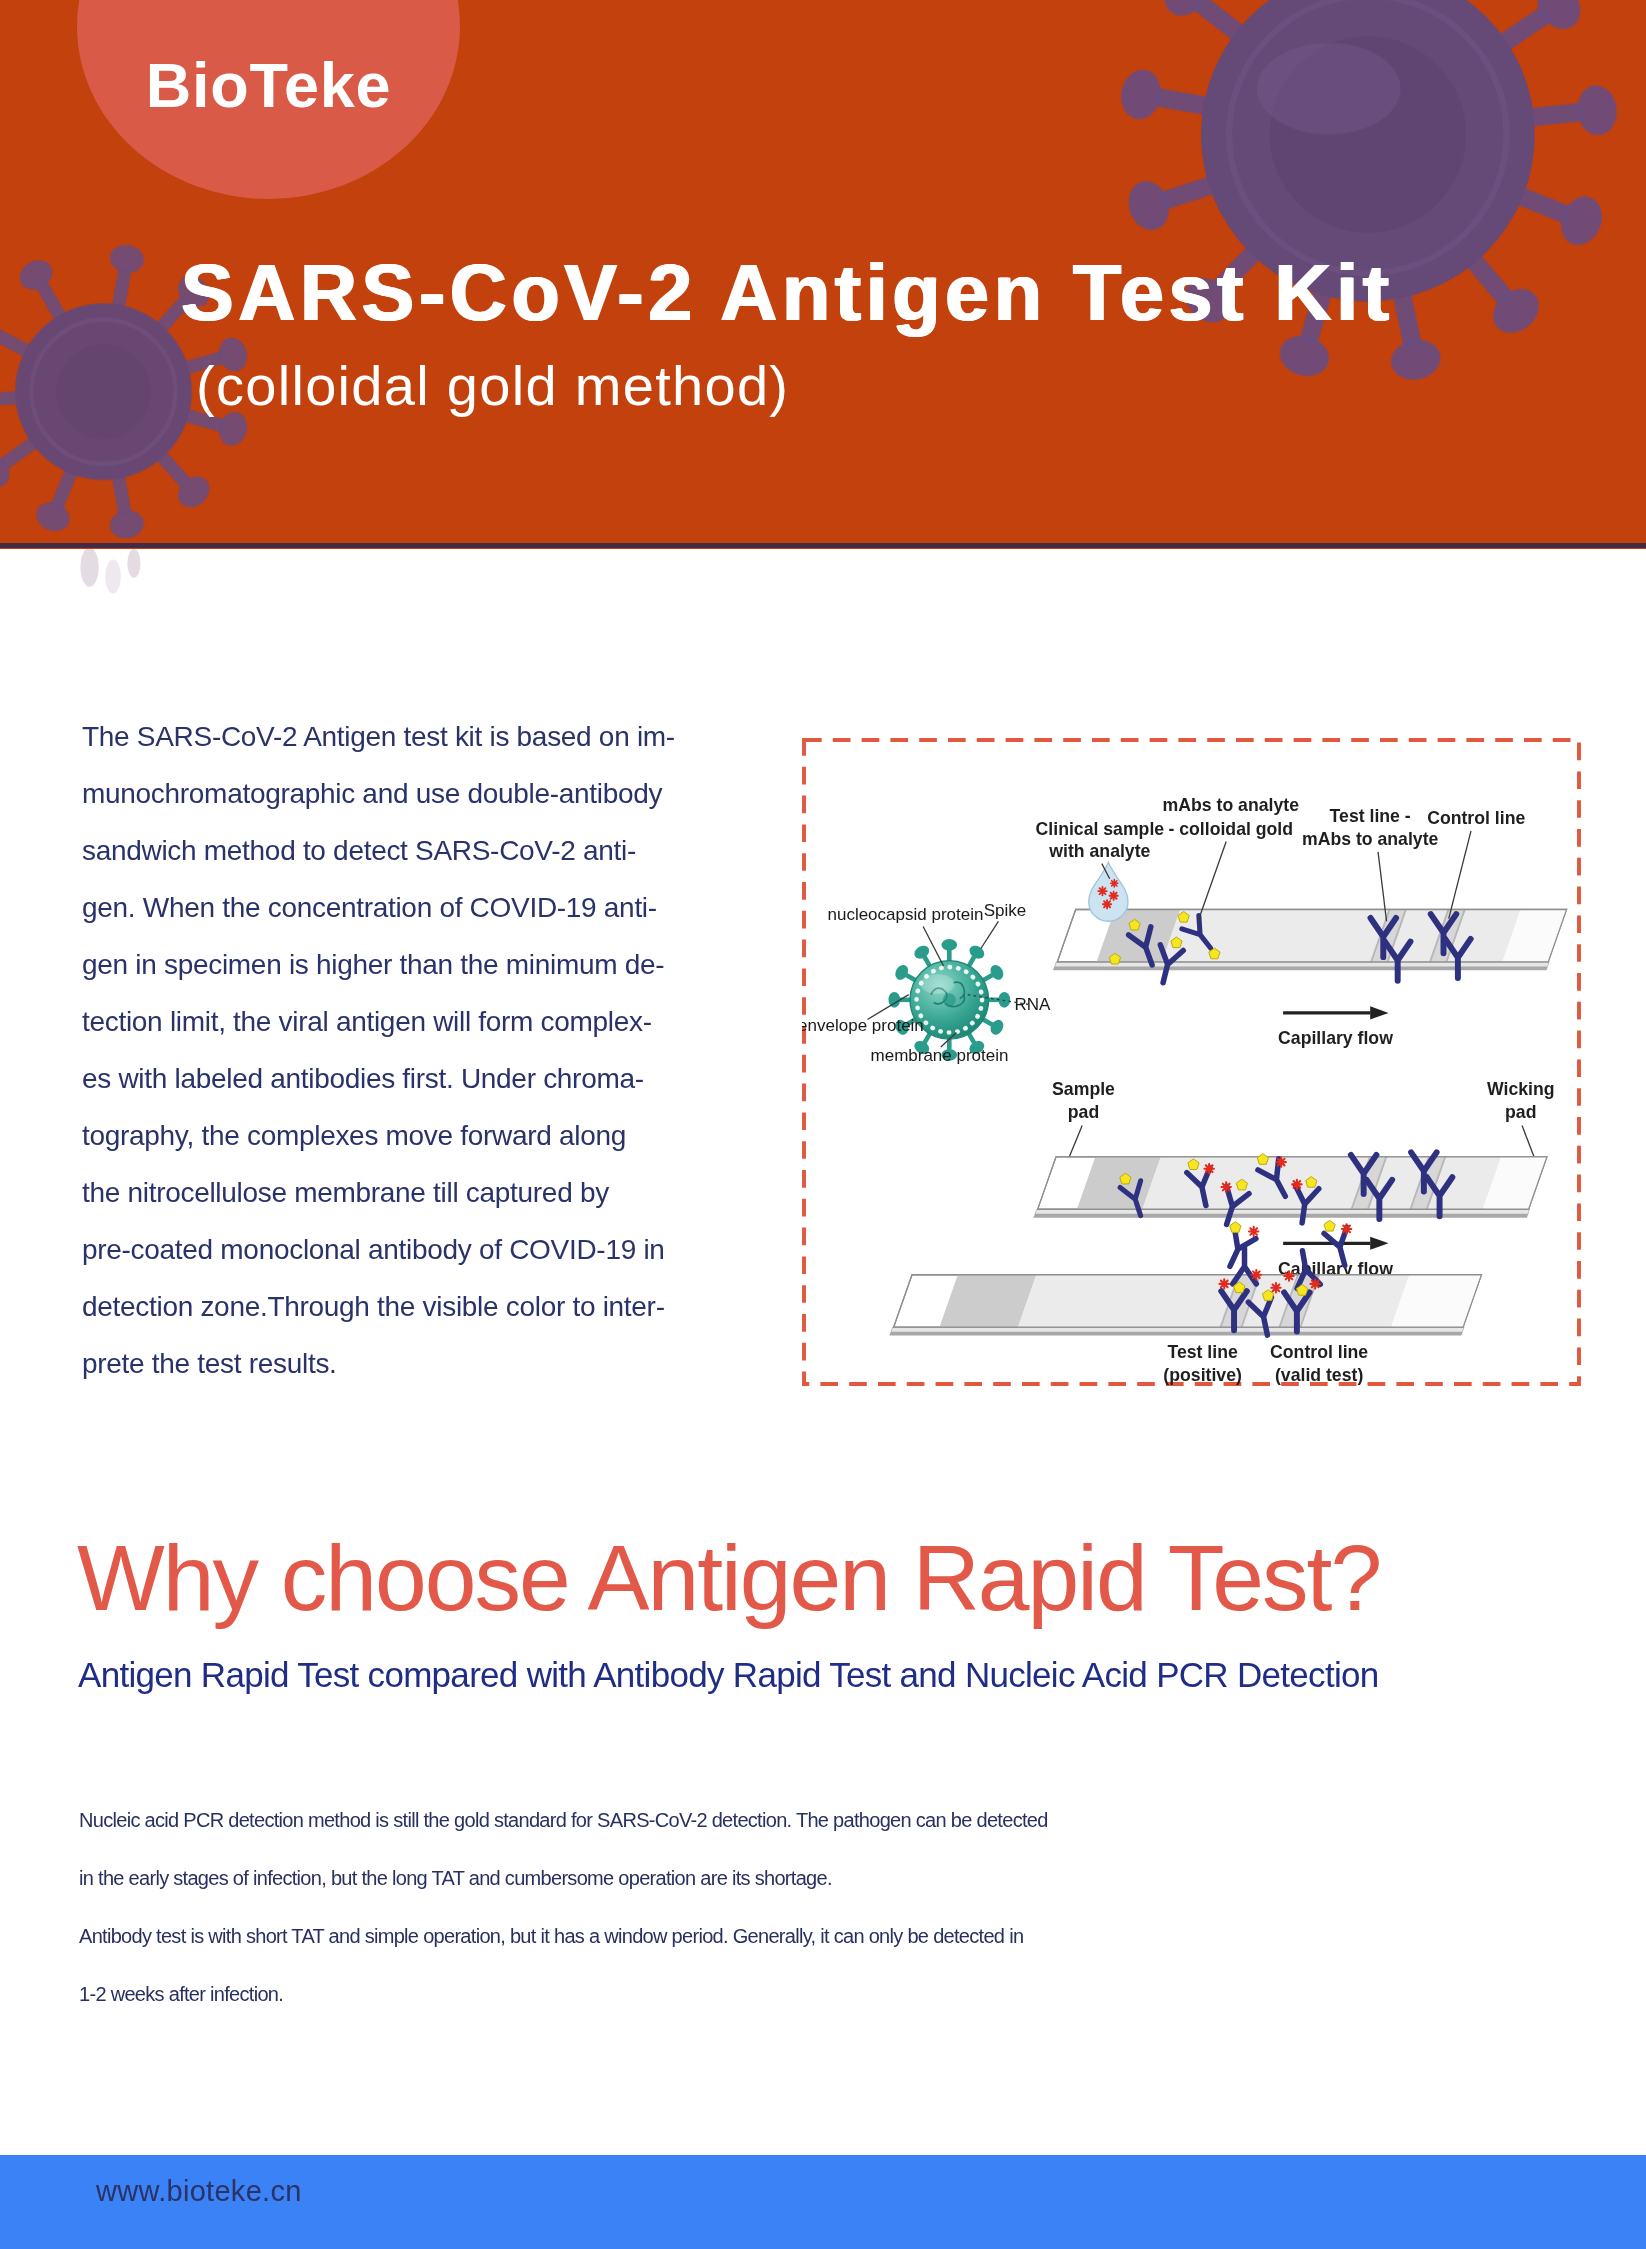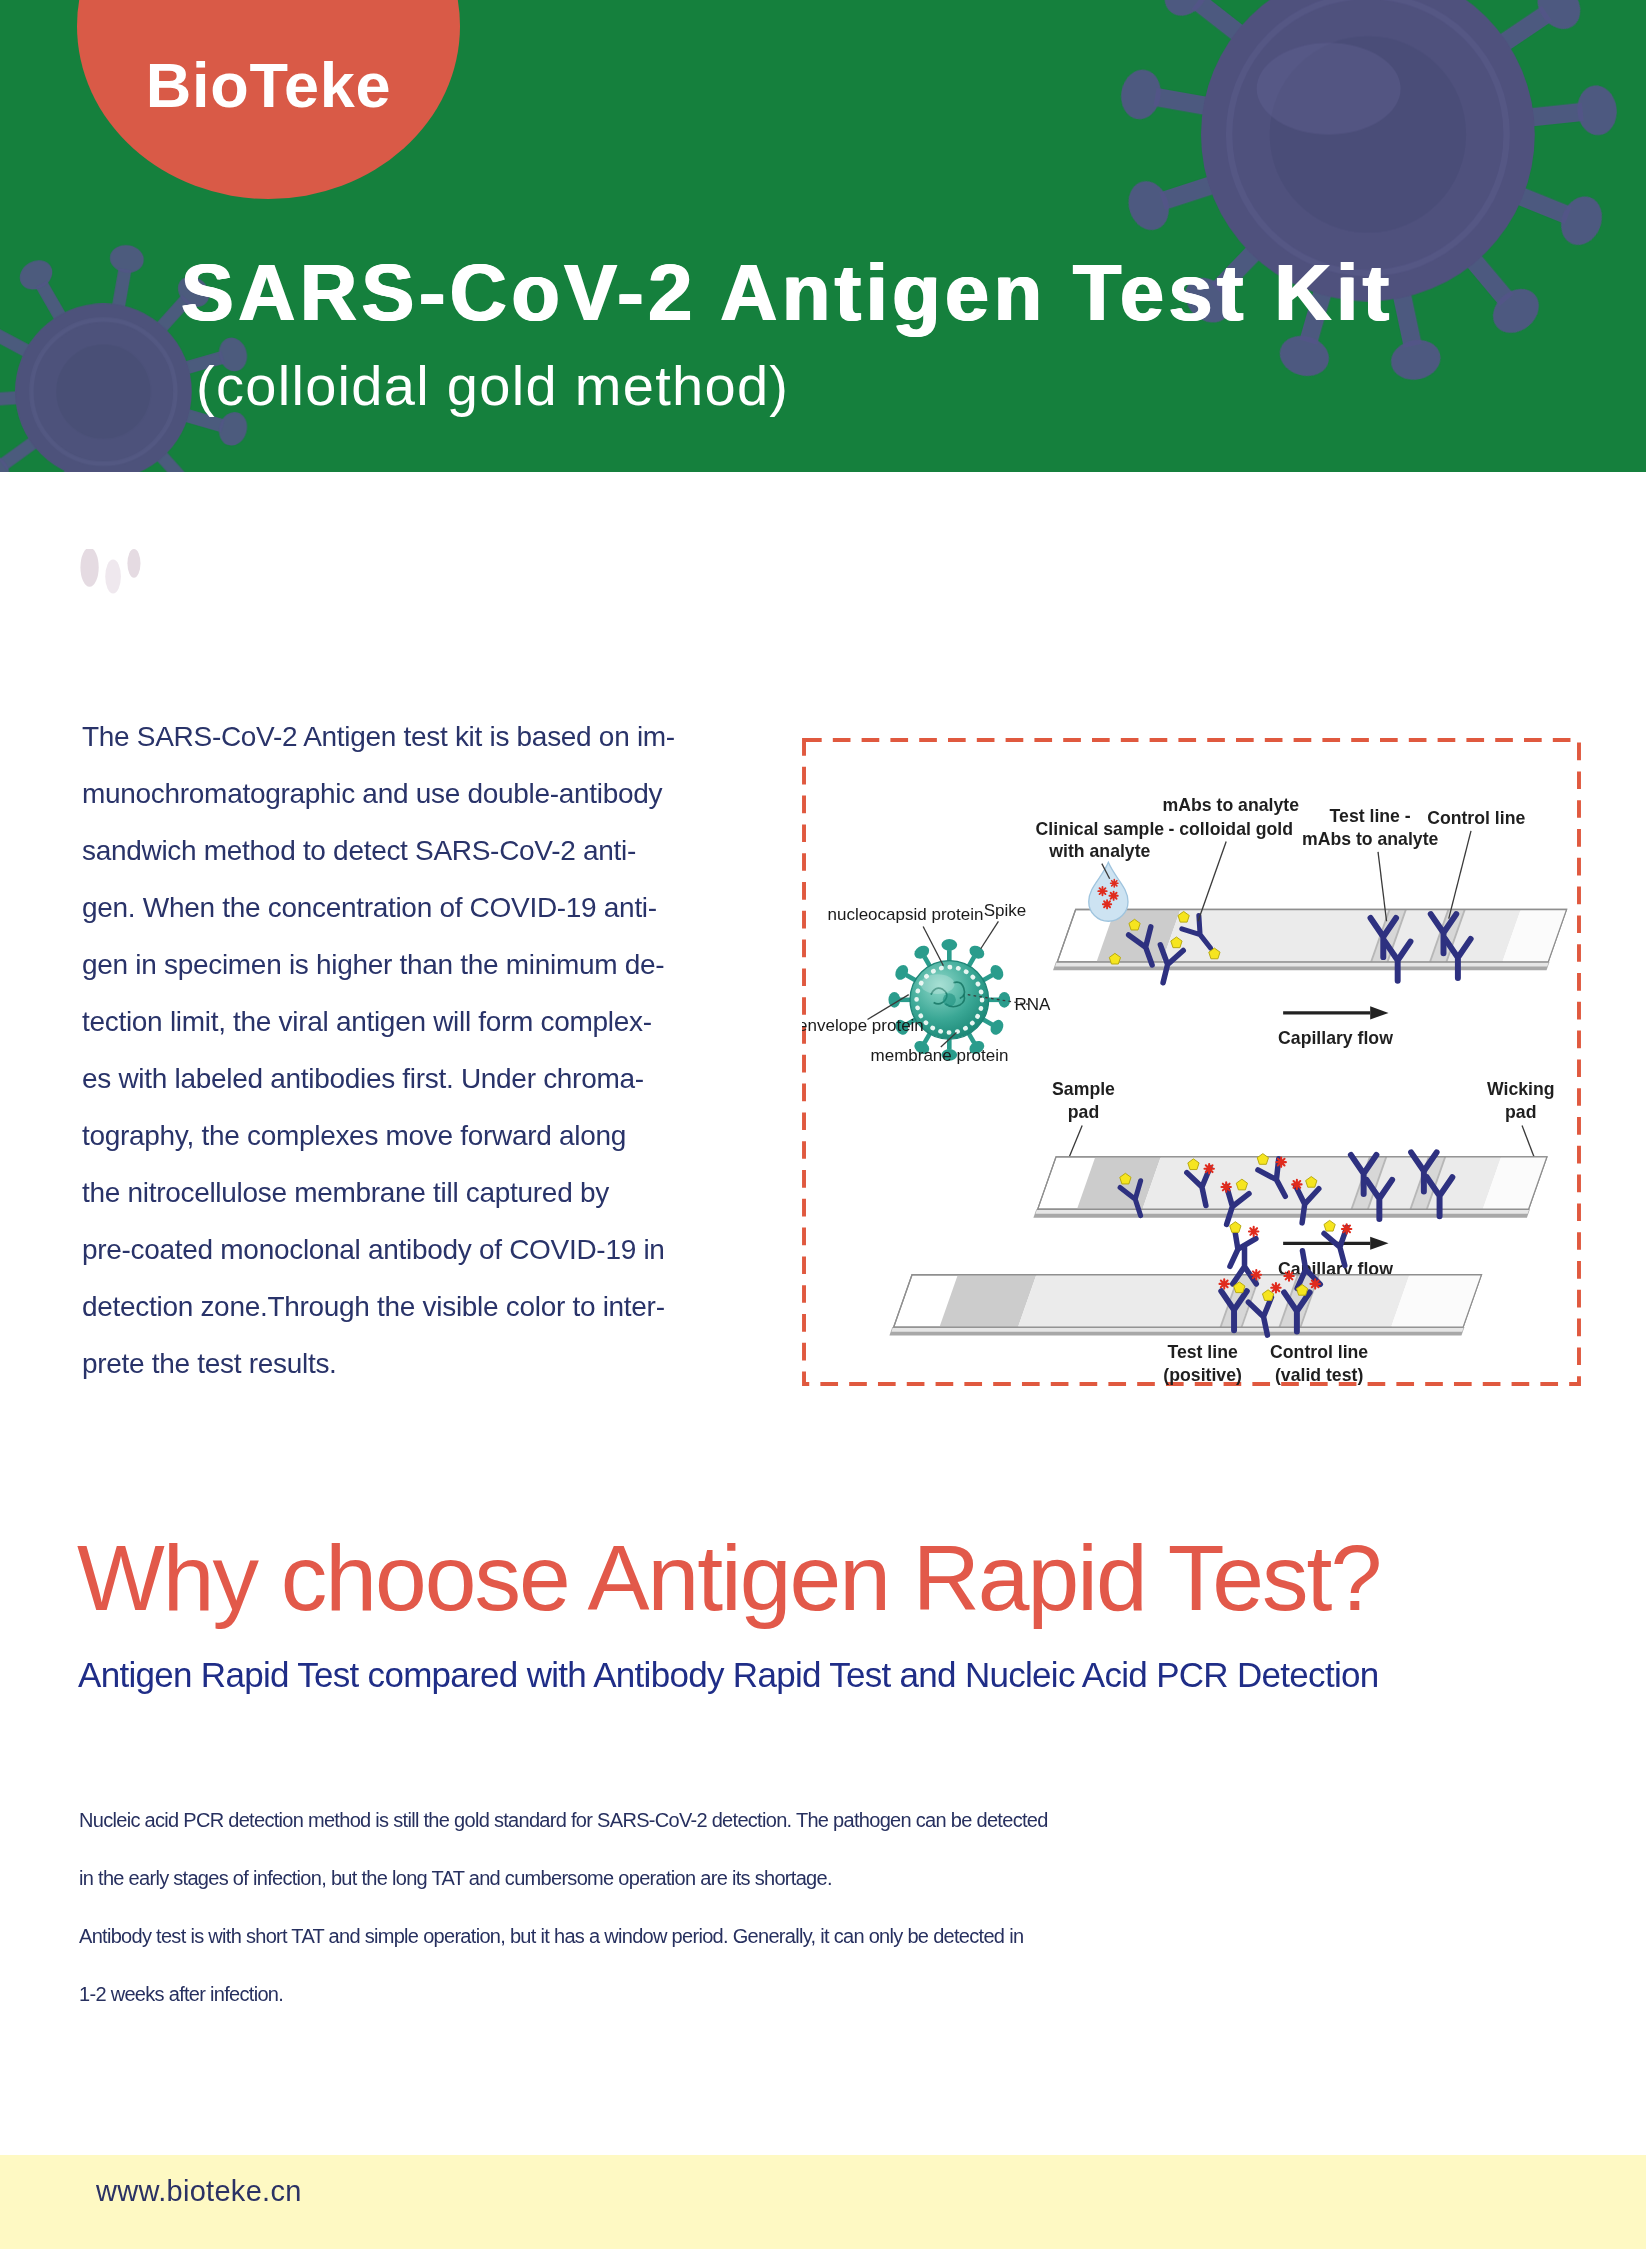--- a/index.html
+++ b/index.html
@@ -1,22 +1,22 @@
 <!DOCTYPE html>
 <html style="font-size:10.5px"><head>
 <meta charset="utf-8">
 <style>
   html,body{margin:0;padding:0;background:#ffffff;}
   body{width:1646px;height:2250px;position:relative;overflow:hidden;
        font-family:"Liberation Sans",sans-serif;}
   .page{position:absolute;inset:0;background:#ffffff;}
 
   
-  .header{position:absolute;left:0;top:0;width:1646px;height:472px;
-          background:#15803d;overflow:hidden;}
+  .header{position:absolute;left:0;top:0;width:1646px;height:549px;
+          background:#c2410c;overflow:hidden;}
   .header-art{position:absolute;left:0;top:0;width:1646px;height:549px;}
   .header-bottom-line{position:absolute;left:0;top:543px;width:1646px;height:5.2px;
           background:#1c2357;opacity:.75;}
   .logo-ellipse{position:absolute;left:77px;top:-147px;width:383px;height:346px;
           background:#d95a47;border-radius:50%;}
   .logo-text{position:absolute;left:50%;top:67%;transform:translate(-50%,-50%);
           color:#ffffff;font-size:63px;font-weight:bold;letter-spacing:0.7px;white-space:nowrap;}
   .tagline{position:absolute;left:562px;top:25px;color:#ffffff;
           font-family:"Liberation Serif",serif;font-size:52px;letter-spacing:3.3px;white-space:nowrap;}
   .main-title{position:absolute;left:181px;top:247px;color:#ffffff;
@@ -57,21 +57,21 @@
   .why-title{position:absolute;left:77px;top:1525px;color:#e2594a;
           font-size:93px;letter-spacing:-2px;white-space:nowrap;}
   .why-subtitle{position:absolute;left:78px;top:1655px;color:#1f2d87;
           font-size:35px;font-weight:normal;letter-spacing:-0.7px;white-space:nowrap;}
   .why-body{position:absolute;left:79px;top:1791px;width:1525px;}
   .why-body .line{font-size:20px;line-height:58px;color:#27305f;
           letter-spacing:-0.7px;white-space:nowrap;}
 
   
   .footer{position:absolute;left:0;top:2155px;width:1646px;height:95px;
-          background:#fef9c3;}
+          background:#3b82f6;}
   .website{position:absolute;left:96px;top:19.6px;color:#2b3264;font-size:29px;
           letter-spacing:0.3px;cursor:pointer;}
 </style>
 </head>
 <body>
 
 <div class="page">
 
   <div class="header">
     <svg class="header-art" viewBox="0 0 2515 838">

